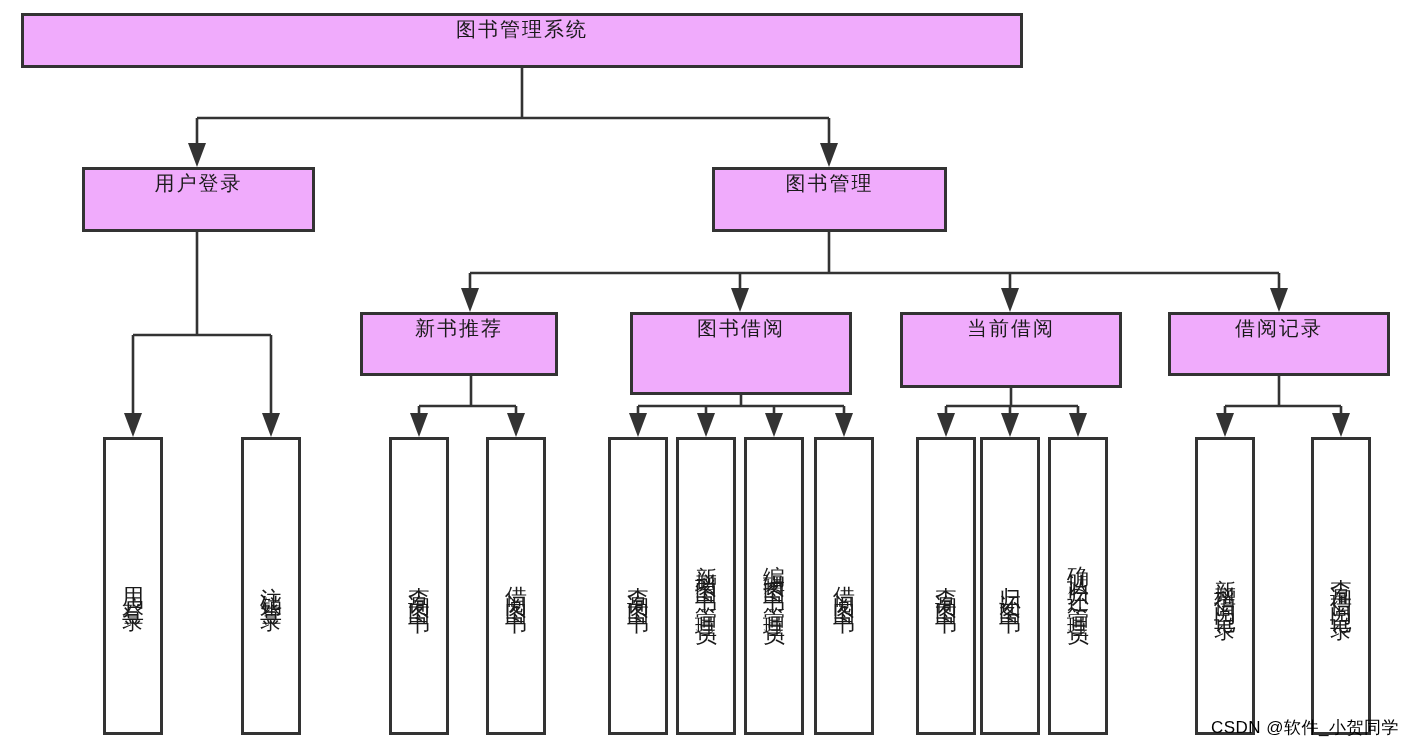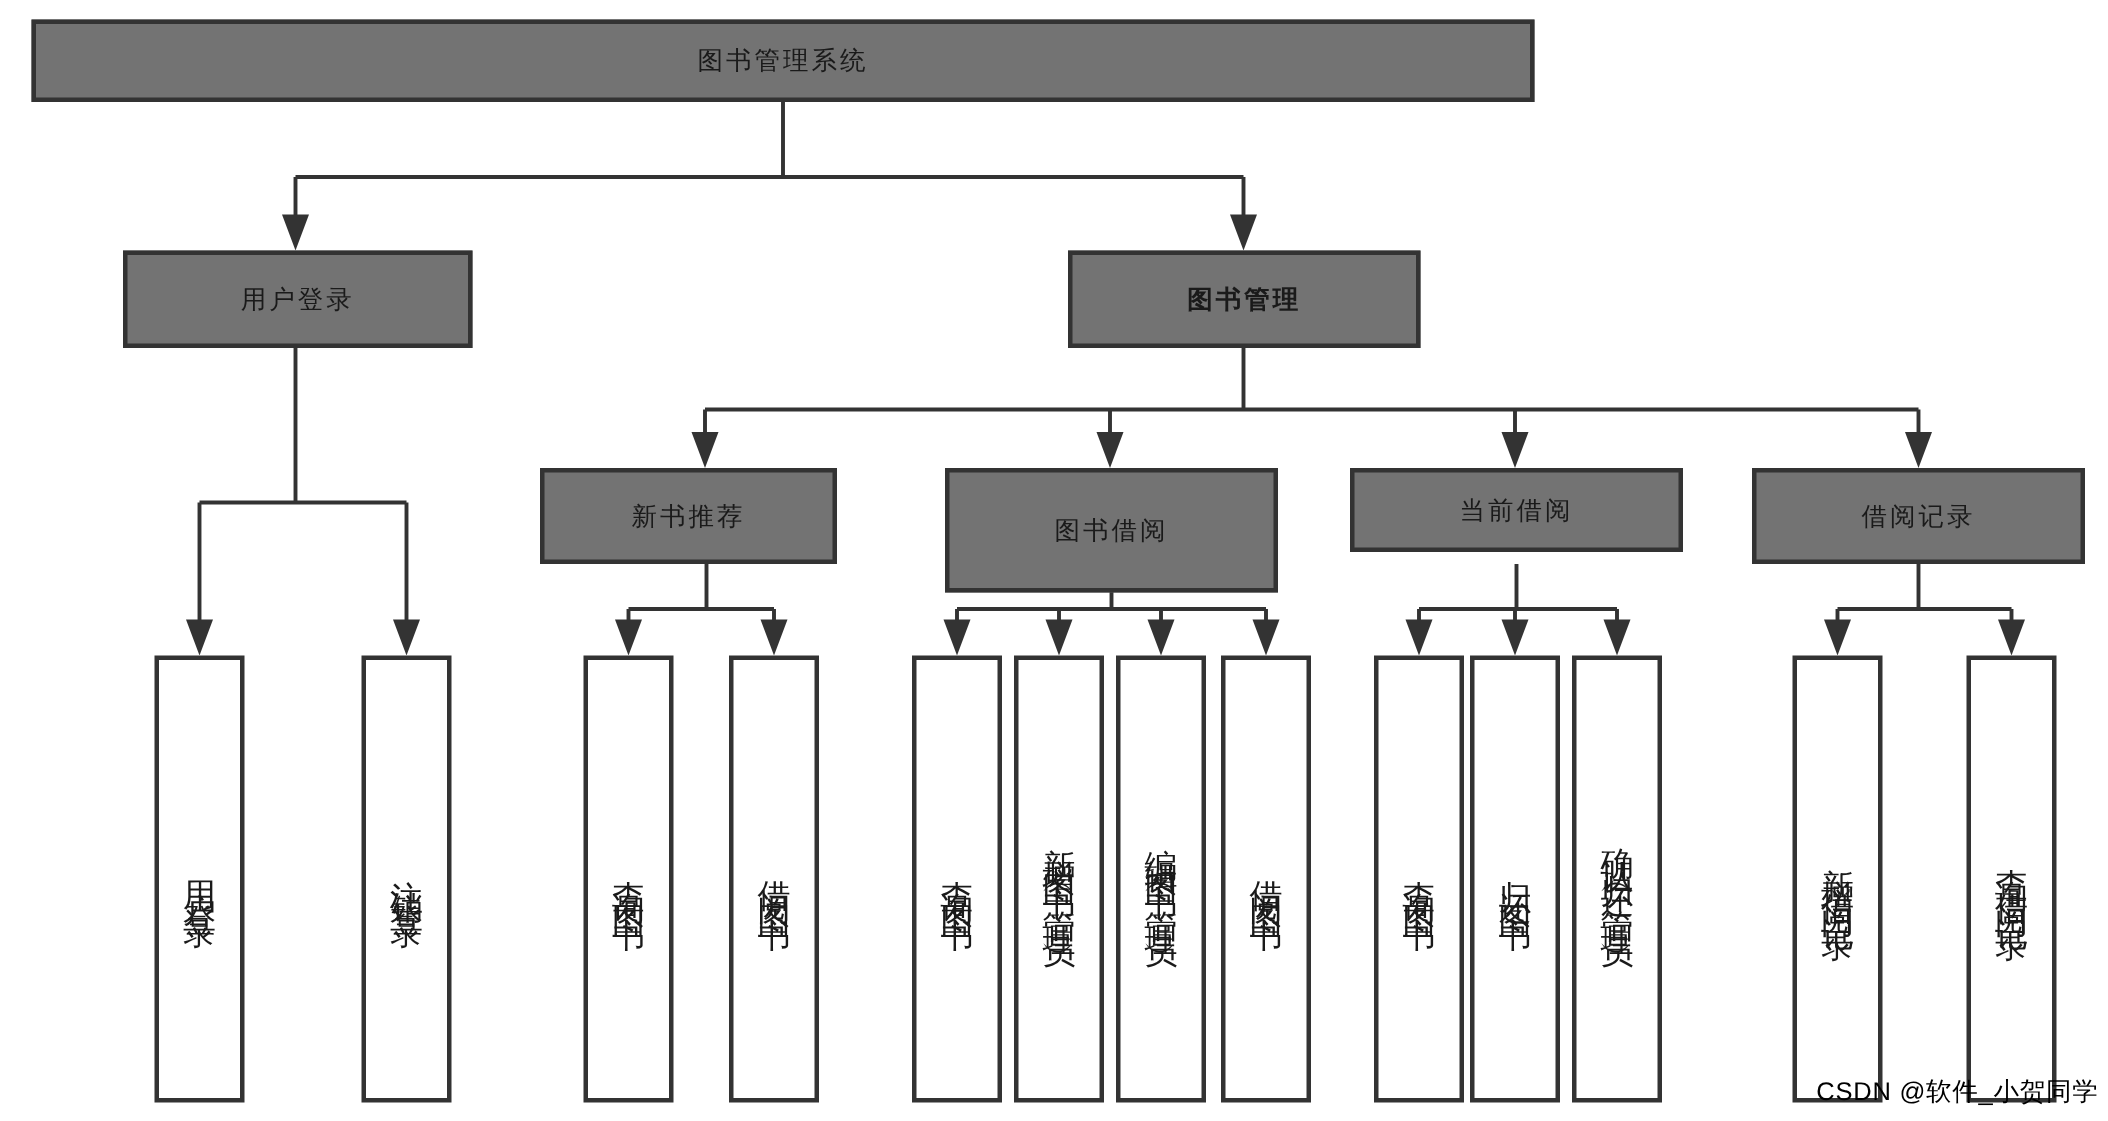--- a/index.html
+++ b/index.html
@@ -23,25 +23,24 @@
     fill: none;
   }
   svg.connectors polygon {
     fill: #333333;
     stroke: none;
   }
   .hnode {
     position: absolute;
     box-sizing: border-box;
     border: 3px solid #333333;
-    background: #737373;
+    background: #f0abfc;
     display: flex;
-    align-items: center;
     justify-content: center;
-    font-size: 17px;
+    font-size: 20px;
     letter-spacing: 2px;
     z-index: 1;
     white-space: nowrap;
   }
   .leaf {
     position: absolute;
     box-sizing: border-box;
     top: 437px;
     width: 60px;
     height: 298px;
@@ -112,31 +111,31 @@
     <polygon points="1332,413 1350,413 1341,437"></polygon>
   </svg>
 
   <div class="hnode" style="left:21px; top:13px; width:1002px; height:55px;">
     <span>图书管理系统</span>
   </div>
 
   <div class="hnode" style="left:82px; top:167px; width:233px; height:65px;">
     <span>用户登录</span>
   </div>
-  <div class="hnode" style="left:712px; top:167px; width:235px; height:65px;font-weight:bold;">
+  <div class="hnode" style="left:712px; top:167px; width:235px; height:65px;">
     <span>图书管理</span>
   </div>
 
   <div class="hnode" style="left:360px; top:312px; width:198px; height:64px;">
     <span>新书推荐</span>
   </div>
   <div class="hnode" style="left:630px; top:312px; width:222px; height:83px;">
     <span>图书借阅</span>
   </div>
-  <div class="hnode" style="left:900px; top:312px; width:222px; height:56px;">
+  <div class="hnode" style="left:900px; top:312px; width:222px; height:76px;">
     <span>当前借阅</span>
   </div>
   <div class="hnode" style="left:1168px; top:312px; width:222px; height:64px;">
     <span>借阅记录</span>
   </div>
 
   <div class="leaf" style="left:103px;">
     <span class="vtext">用户登录</span>
   </div>
   <div class="leaf" style="left:241px;">

